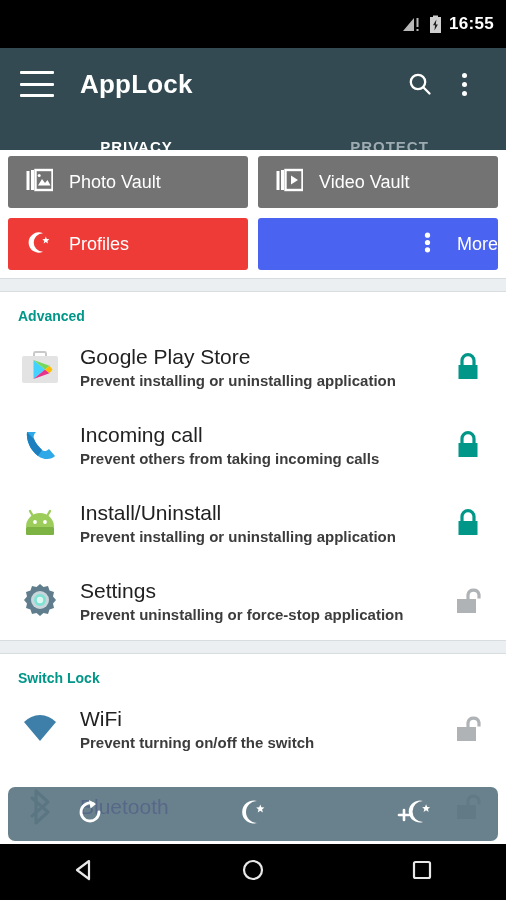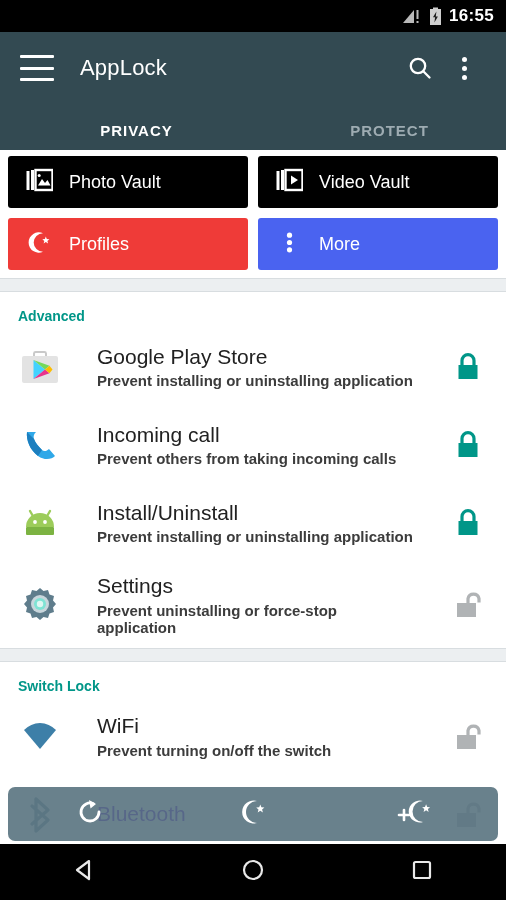--- a/index.html
+++ b/index.html
@@ -6,33 +6,33 @@
   html, body {
     width:506px; height:900px;
     background:#000;
     font-family:"Liberation Sans", sans-serif;
     overflow:hidden;
   }
   .phone { position:relative; width:506px; height:900px; background:#ffffff; }
 
   
   .statusbar {
-    height:32px; background:#000000; display:flex; align-items:center;
+    height:48px; background:#000000; display:flex; align-items:center;
     justify-content:flex-end; padding-right:12px; gap:7px;
   }
   .sb-time { color:#ffffff; font-size:17px; font-weight:bold; letter-spacing:.3px; }
   .sb-icon { display:flex; align-items:center; }
 
   
   .appbar { background:#37474f; background:#334a52; }
   .appbar-top { height:72px; display:flex; align-items:center; padding:0 20px; }
   .hamburger { width:34px; height:26px; display:flex; flex-direction:column;
                justify-content:space-between; cursor:pointer; }
   .hamburger span { display:block; height:3px; background:#ffffff; border-radius:1px; }
-  .app-title { color:#ffffff; font-size:22px; font-weight:normal; margin-left:26px;
+  .app-title { color:#ffffff; font-size:26px; font-weight:bold; margin-left:26px;
                letter-spacing:.2px; flex:1; }
   .bar-icon { width:44px; height:44px; display:flex; align-items:center; justify-content:center; cursor:pointer; }
   .kebab { display:flex; flex-direction:column; gap:4px; align-items:center; }
   .kebab i { width:5px; height:5px; border-radius:50%; background:#ffffff; display:block; }
 
   
   .tabs { display:flex; height:52px; }
   .tab { flex:1; display:flex; align-items:center; justify-content:center;
          color:#9eacb2; font-size:15px; font-weight:bold; letter-spacing:1px;
          position:relative; cursor:pointer;padding-left:20px; }
@@ -40,30 +40,30 @@
   .tab.active::after { content:""; position:absolute; left:0; right:0; bottom:0;
                        height:4px; background:#e8edee; }
 
   
   .quick { background:#ffffff; padding:6px 8px 8px; }
   .qrow { display:flex; gap:10px; margin-bottom:10px; }
   .qrow:last-child { margin-bottom:0; }
   .qbtn { flex:1; height:52px; border-radius:3px; display:flex; align-items:center;
           padding-left:18px; gap:16px; cursor:pointer; border:none; }
   .qbtn-label { color:#ffffff; font-size:18px; }
-  .q-green { background:#000000;align-items:center; }
+  .q-green { background:#737373;align-items:center; }
   .q-red   { background:#ef3b38; }
-  .q-blue  { background:#4a63f0; }
+  .q-blue  { background:#4a63f0;justify-content:flex-end; }
 
   .gap { height:14px; background:#eceff1; border-top:1px solid #d8dde0; border-bottom:1px solid #d8dde0; }
 
   
   .section-title { color:#009688; font-size:14px; font-weight:bold; padding:16px 18px 4px; }
   .list { background:#ffffff; }
-  .row { display:flex; align-items:center; padding:12px 18px; gap:35px; min-height:78px; cursor:pointer; }
+  .row { display:flex; align-items:center; padding:12px 18px; gap:18px; min-height:78px; cursor:pointer; }
   .row-icon { width:44px; height:44px; flex:0 0 44px; display:flex; align-items:center; justify-content:center; }
   .row-text { flex:1; }
   .row-title { font-size:21px; color:#212121; line-height:1.18; }
   .row-sub { font-size:15px; color:#3c3c3c; margin-top:3px;font-weight:bold; }
   .row-lock { width:40px; flex:0 0 40px; display:flex; align-items:center; justify-content:center; }
 
   .row.faded .row-title, .row.faded .row-sub { color:#6d28d9; }
 
   
   .floatbar {

